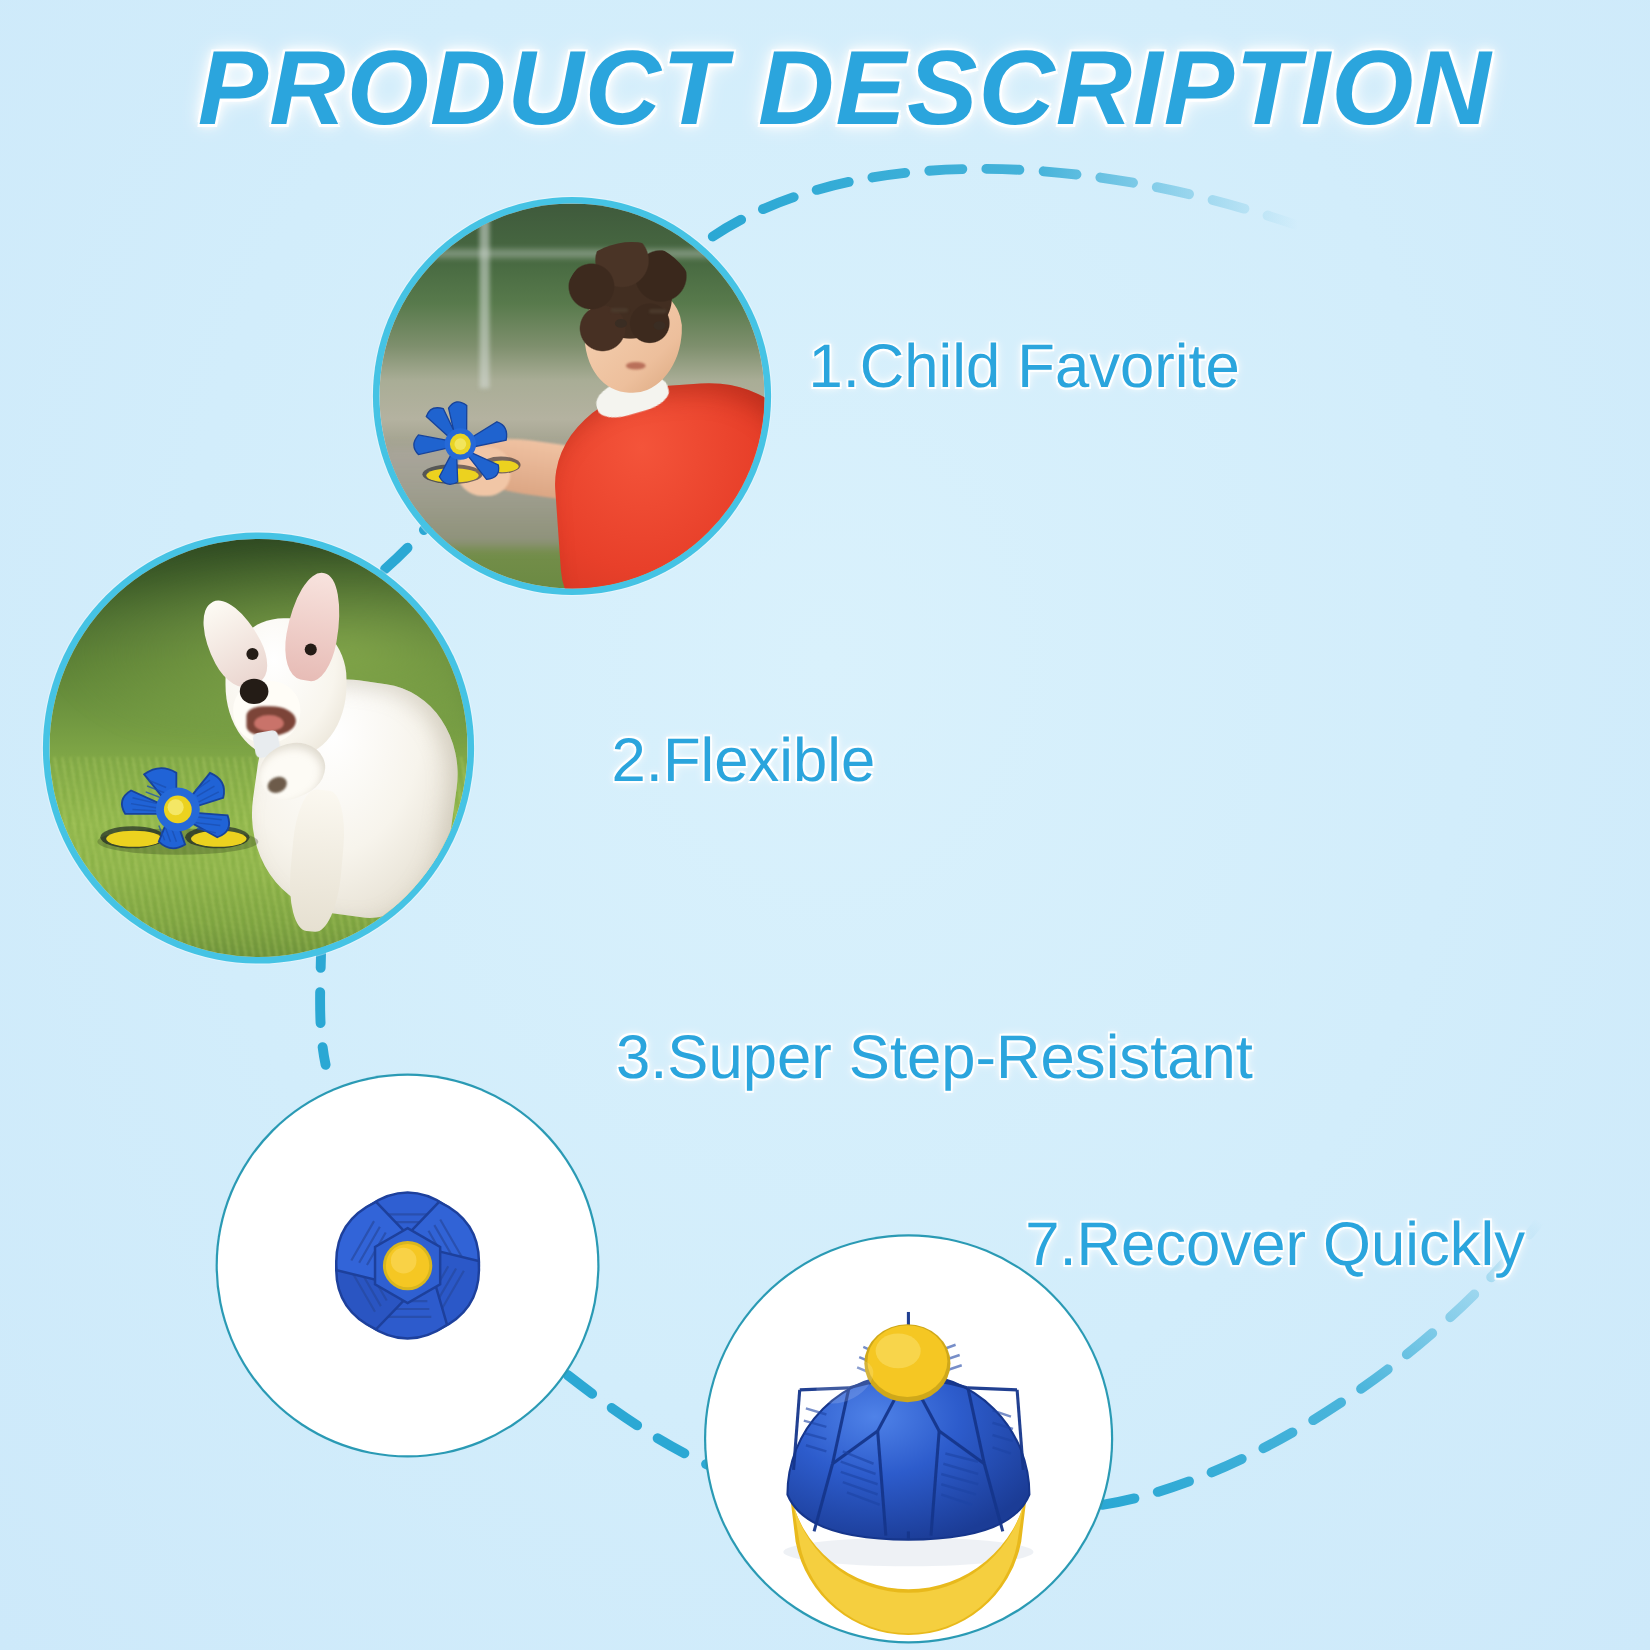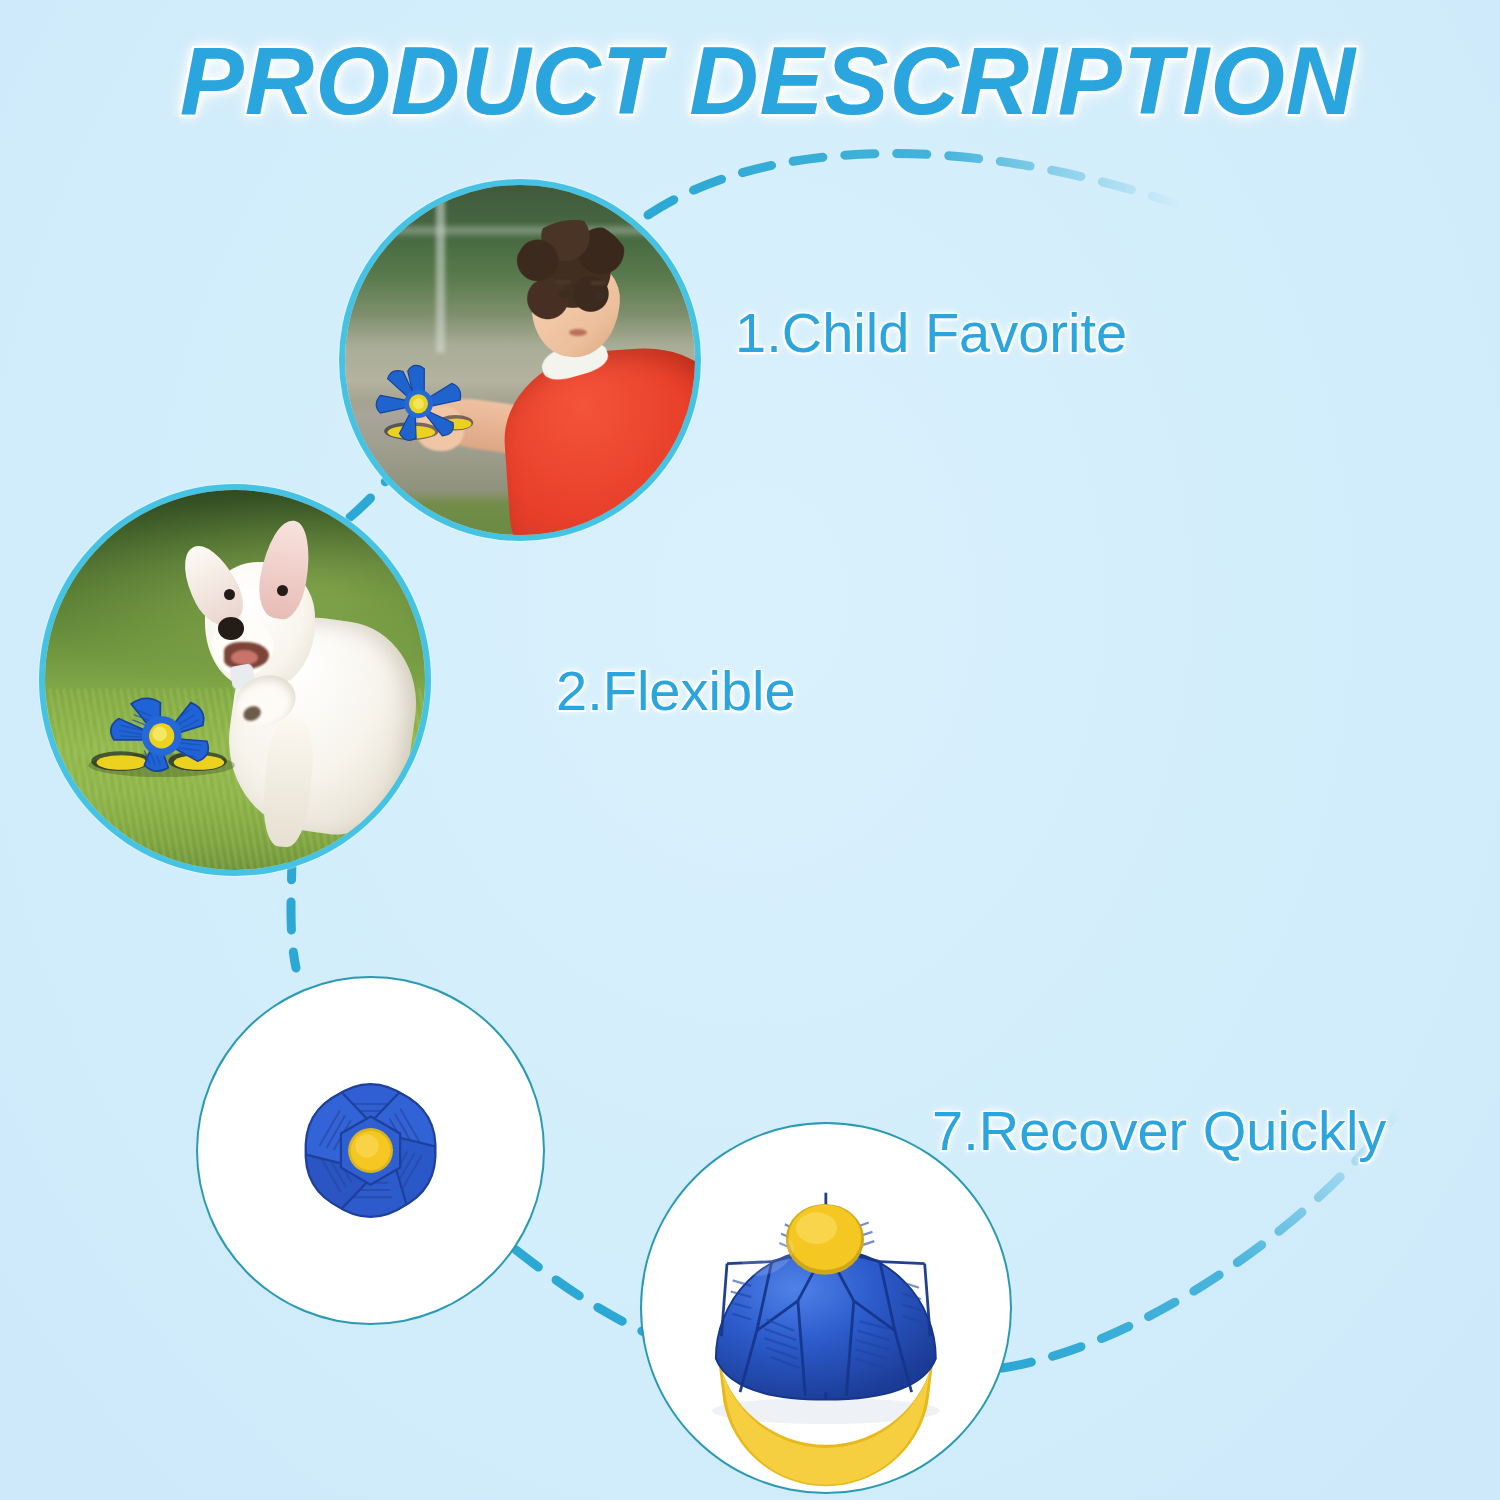--- a/index.html
+++ b/index.html
@@ -627,15 +627,16 @@
           <ellipse cx="-10" cy="-80" rx="22" ry="17" fill="#fade65" opacity="0.6"></ellipse>
 
           <ellipse cx="-62" cy="-50" rx="30" ry="18" fill="#ffffff" opacity="0.14" transform="rotate(-28 -62 -50)"></ellipse>
         </g>
       </svg>
     </div>
   </div>
 
   <div class="feature-label" id="label-1">1.Child Favorite</div>
   <div class="feature-label" id="label-2">2.Flexible</div>
+  <div class="feature-label" id="label-3">3.Super Step-Resistant</div>
   <div class="feature-label" id="label-4">7.Recover Quickly</div>
 
 </div>
 
 </body></html>

